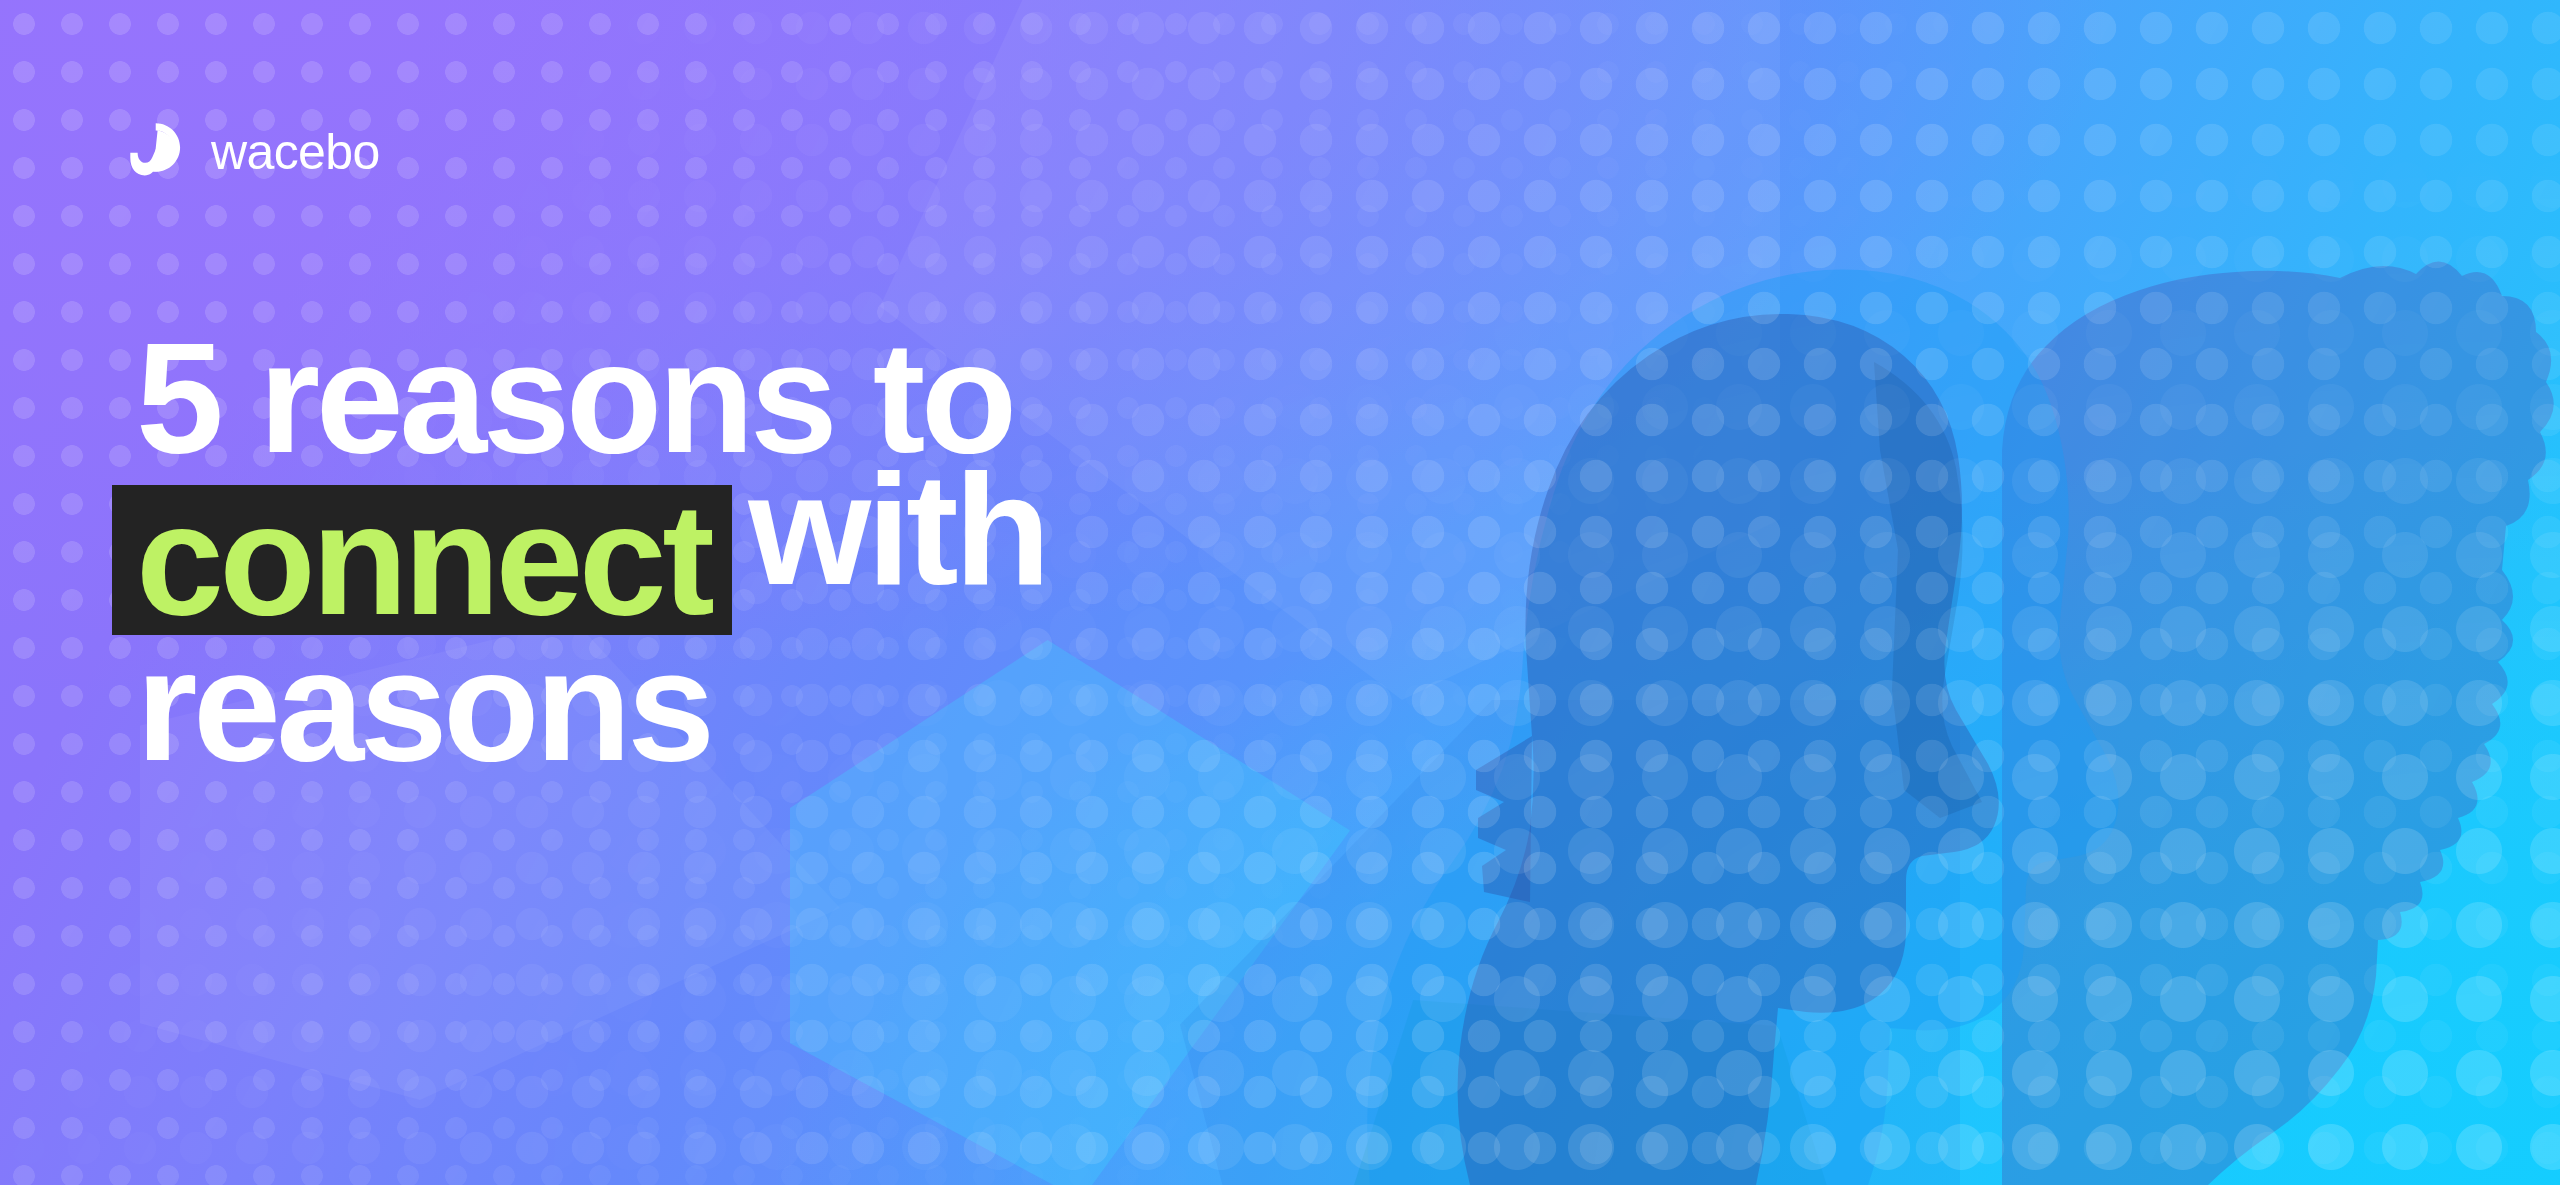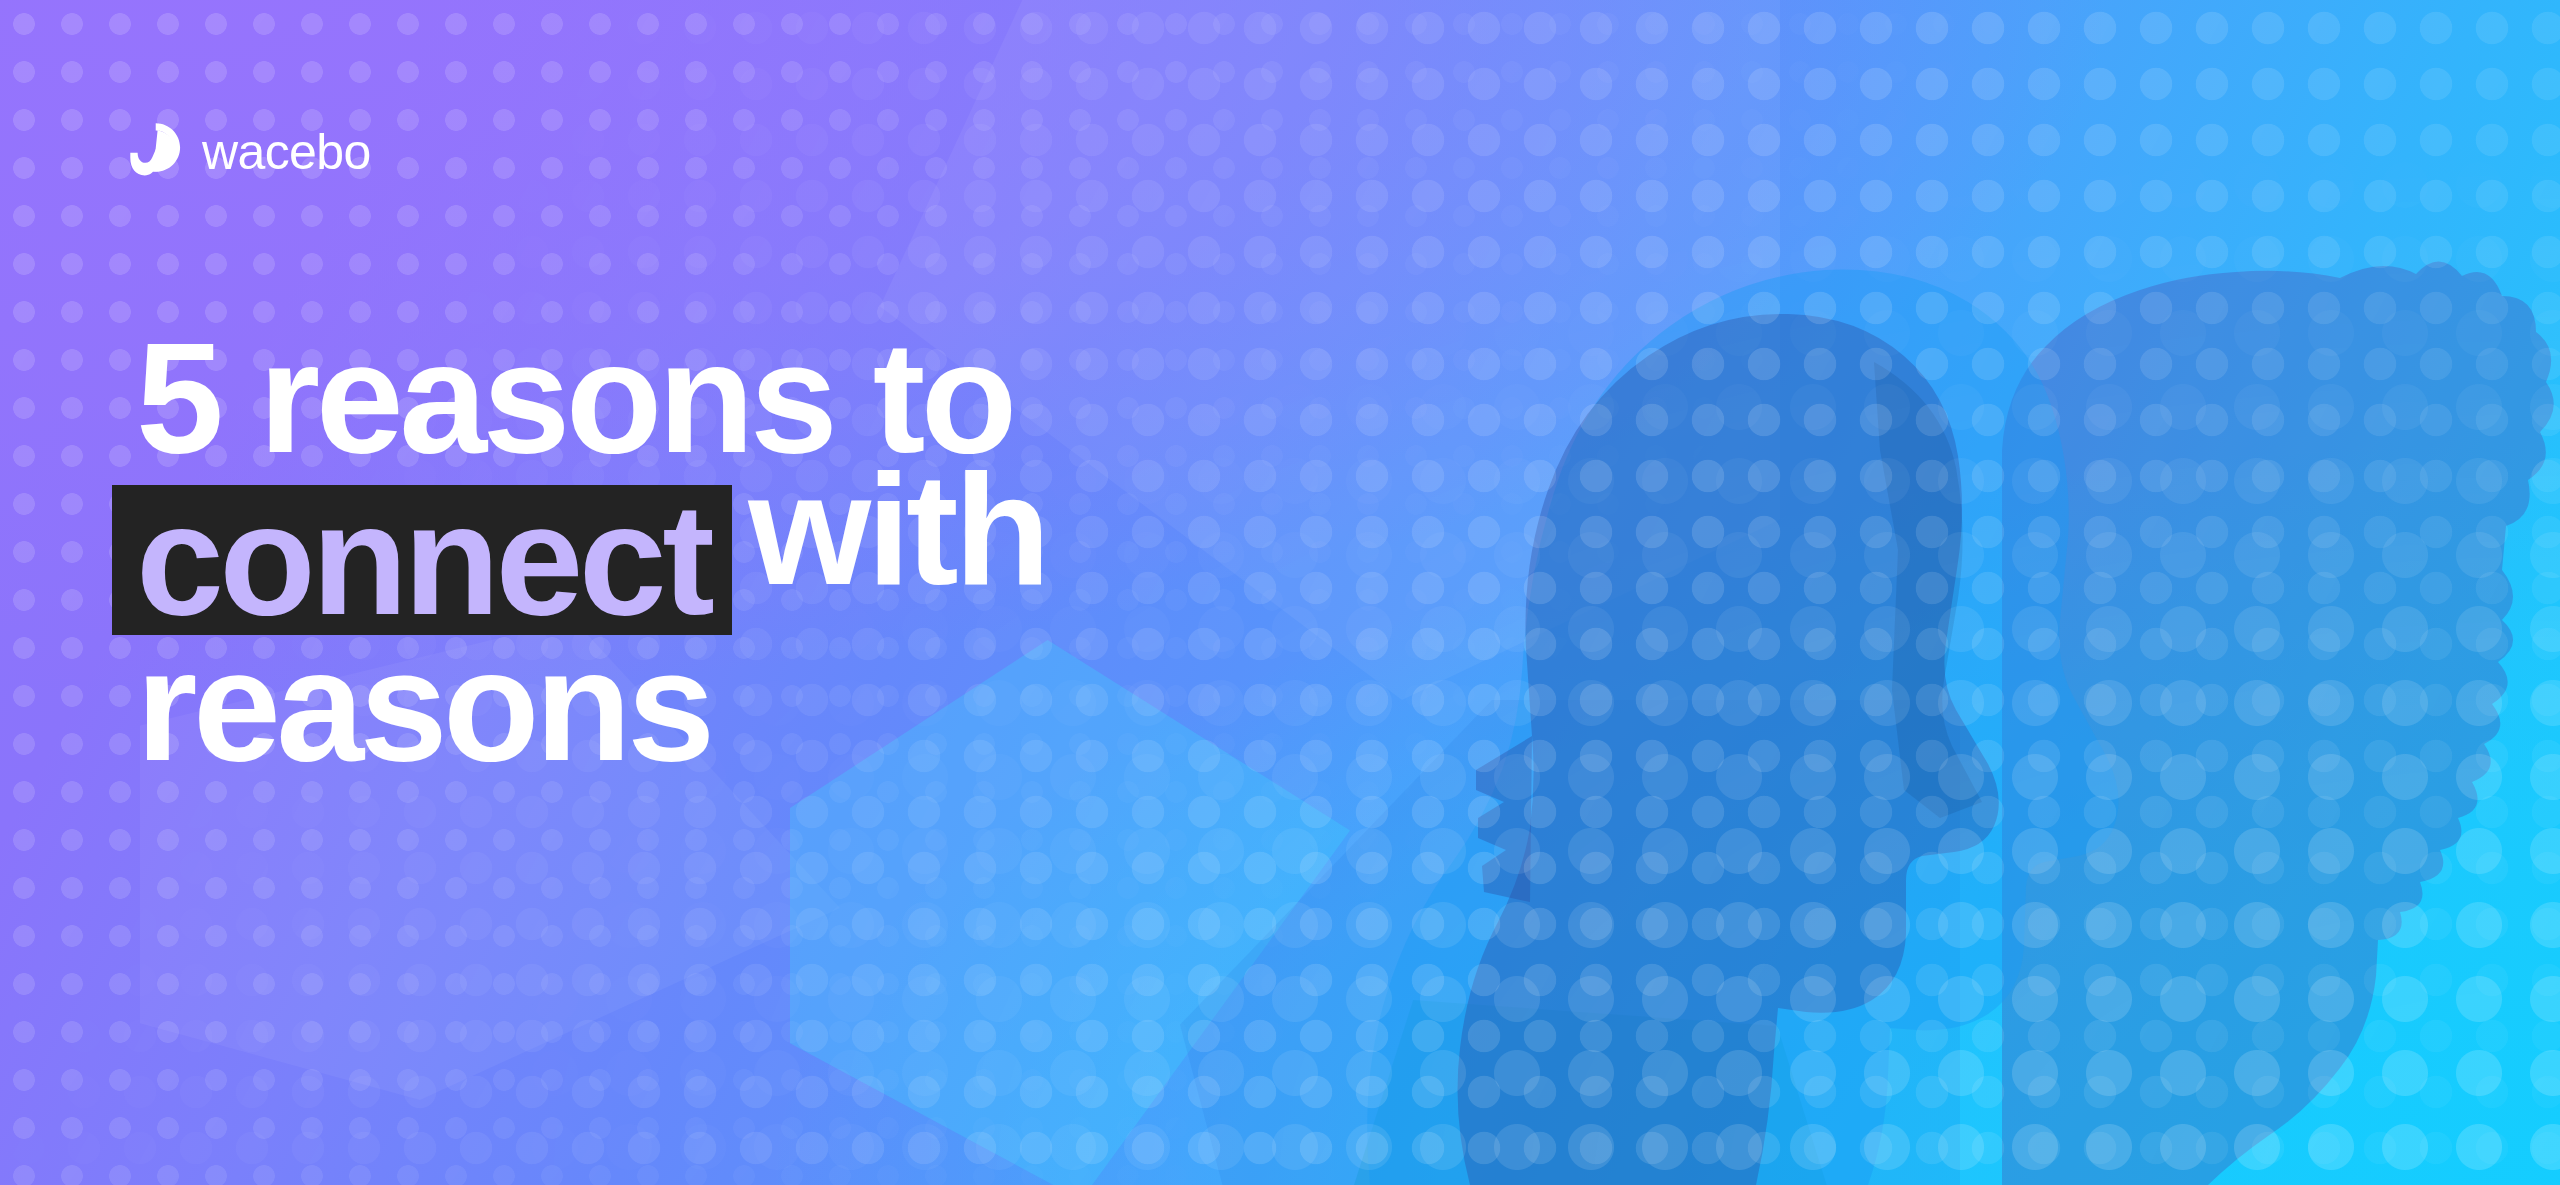--- a/index.html
+++ b/index.html
@@ -93,21 +93,21 @@
     -webkit-mask-image:radial-gradient(115% 125% at 100% 100%, rgba(0,0,0,1) 0%, rgba(0,0,0,0.75) 32%, rgba(0,0,0,0.25) 55%, rgba(0,0,0,0) 72%);
             mask-image:radial-gradient(115% 125% at 100% 100%, rgba(0,0,0,1) 0%, rgba(0,0,0,0.75) 32%, rgba(0,0,0,0.25) 55%, rgba(0,0,0,0) 72%);
   }
 
   
   .content{position:absolute; left:0; top:0; width:100%; height:100%;}
 
   .brand{
     position:absolute;
     left:126px; top:118px;
-    display:flex; align-items:center; gap:16px;
+    display:flex; align-items:center; gap:25px;
     height:62px;
   }
   .brand-mark{width:60px; height:60px; flex:0 0 auto;}
   .brand-mark svg{display:block;width:100%;height:100%;}
   .brand-name{
     color:#FFFFFF;
     font-size:50px;
     font-weight:400;
     letter-spacing:-0.6px;
     line-height:1;
@@ -127,21 +127,21 @@
   }
   .hl-line{display:block; white-space:nowrap; height:116px;}
   .hl-line.l1{padding-top:28px; height:140px;}
   .hl-line.l2{height:148px; padding-top:4px;}
   .hl-line.l3{height:148px; padding-top:6px;}
   .hl-line.l4{height:148px; padding-top:6px;}
 
   .hl-mark{
     display:inline-block;
     background:#232323;
-    color:#c4b5fd;
+    color:#bef264;
     padding:38px 22px 40px 24px;
     margin-left:-24px;
     margin-right:16px;
     line-height:72px;
     vertical-align:baseline;
     position:relative;
     top:30px;
   }
 
   

